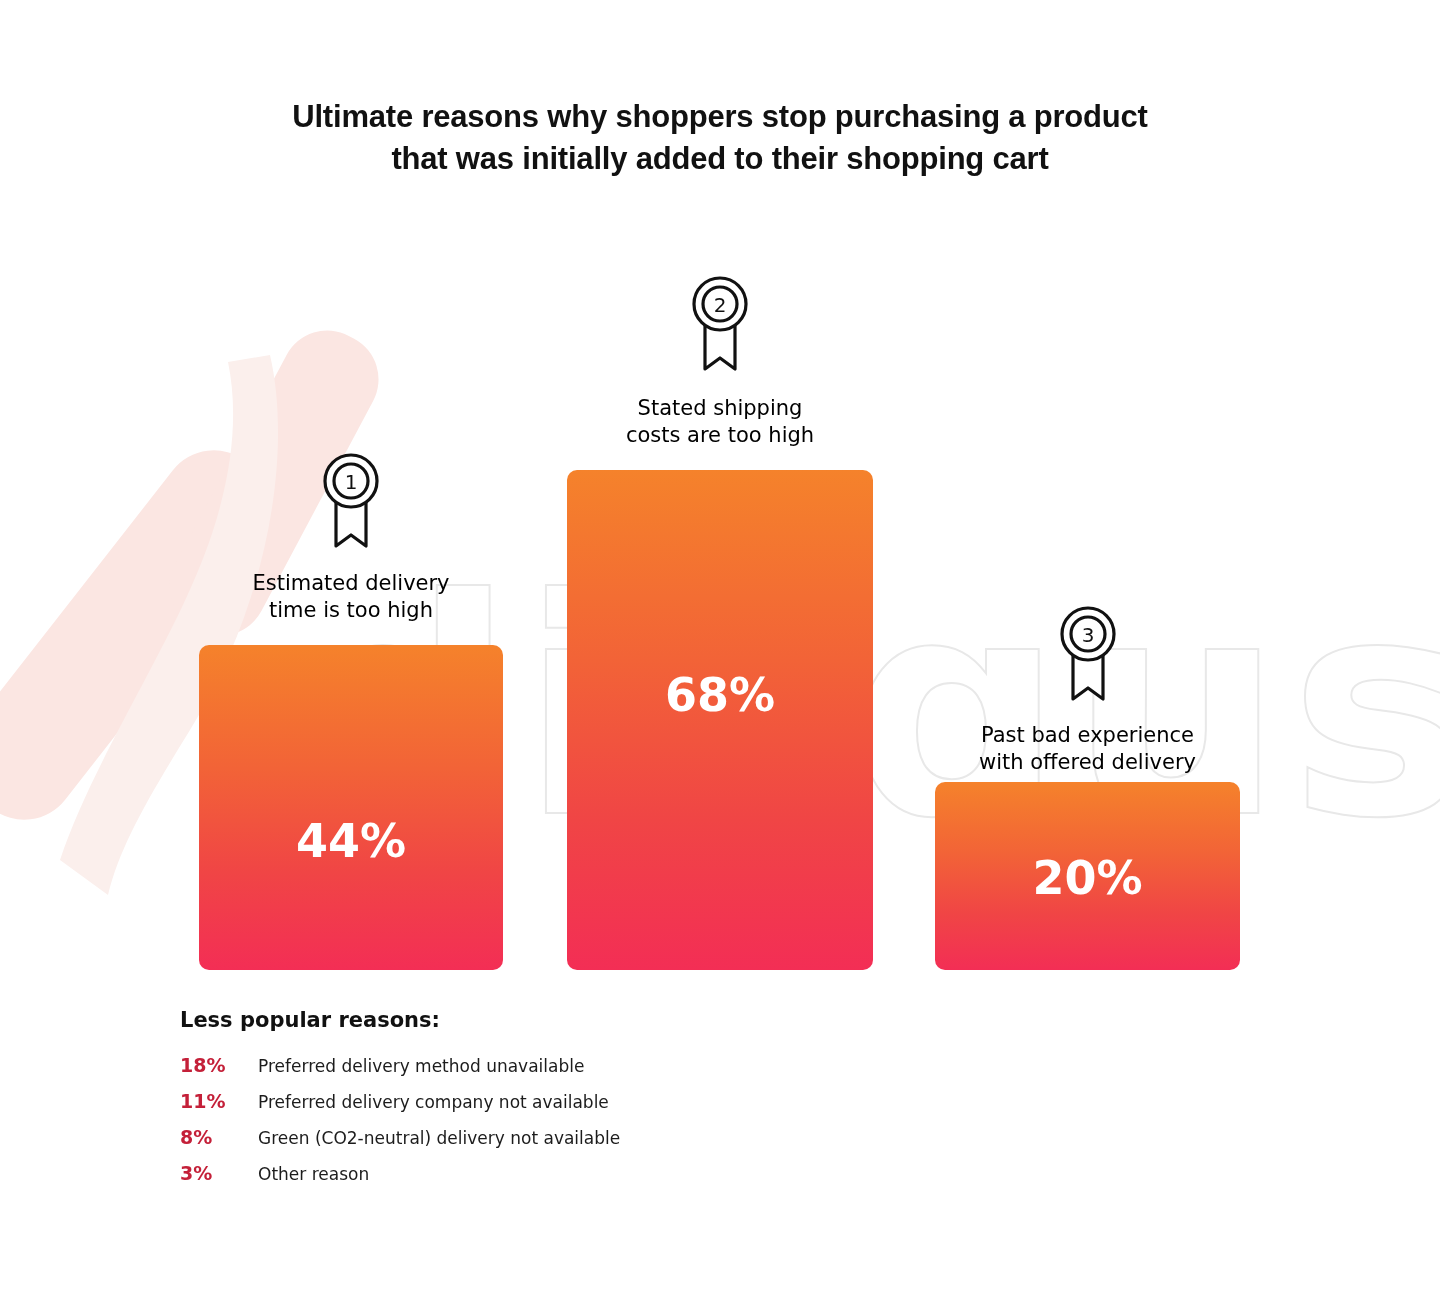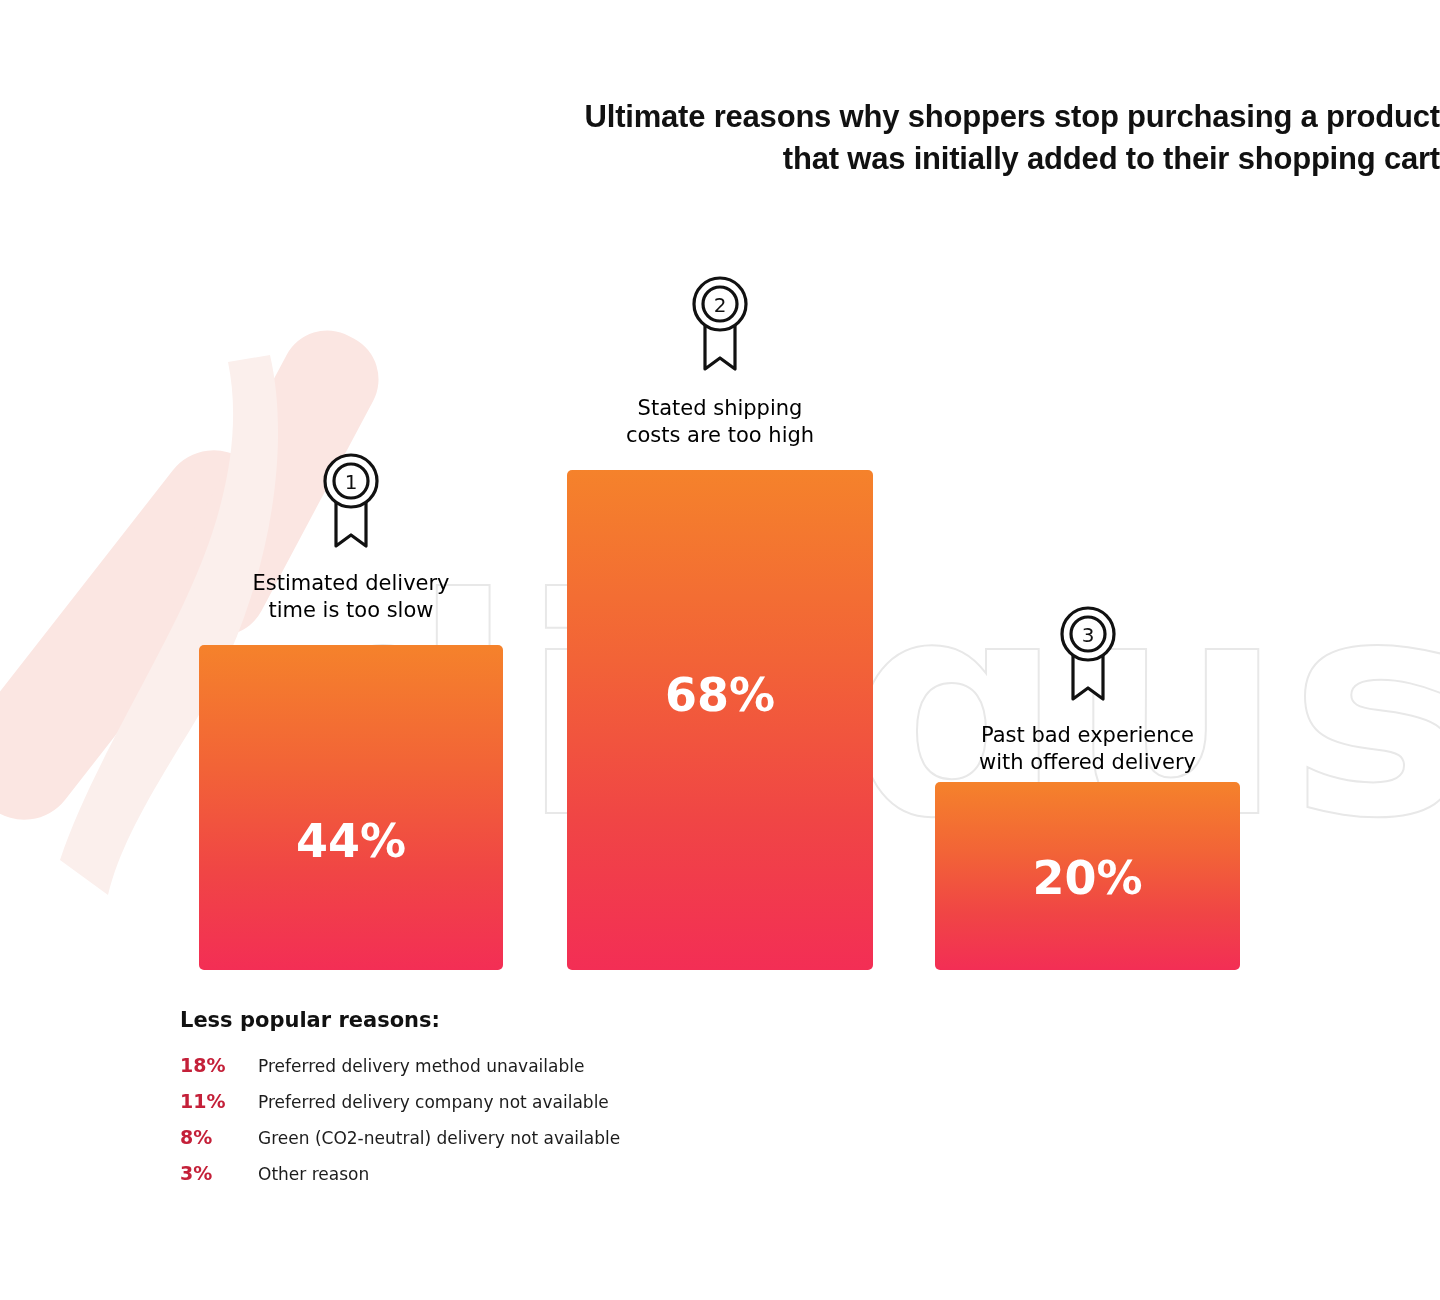--- a/index.html
+++ b/index.html
@@ -49,36 +49,36 @@
     left: 0;
     top: 96px;
     width: 1440px;
     text-align: center;
     font-size: 31px;
     line-height: 42px;
     font-weight: 700;
     color: #111111;
     letter-spacing: -0.2px;
   }
-  #title .line { display: block; text-align: right; }
+  #title .line { display: block; }
 
   
   #chart {
     position: absolute;
     inset: 0;
   }
   .bar-group {
     position: absolute;
     bottom: 330px; 
   }
   .bar {
     position: absolute;
     bottom: 0;
     left: 0;
-    border-radius: 5px;
+    border-radius: 10px;
     background: linear-gradient(180deg, #F5822B 0%, #F26337 38%, #F04545 70%, #F32E55 100%);
     display: flex;
     align-items: center;
     justify-content: center;
     overflow: hidden;
   }
   .bar-value {
     color: #ffffff;
     font-weight: 700;
     letter-spacing: 0px;
@@ -157,21 +157,21 @@
 
     <svg class="medal" style="left:107px; top:-520px; width:90px; height:100px;" viewBox="0 0 90 100" xmlns="http://www.w3.org/2000/svg">
       <path d="M30 50 L30 96 L45 85 L60 96 L60 50 Z" fill="#ffffff" stroke="#111" stroke-width="3.2" stroke-linejoin="round"></path>
       <circle cx="45" cy="31" r="26" fill="#ffffff" stroke="#111" stroke-width="3.2"></circle>
       <circle cx="45" cy="31" r="17" fill="#ffffff" stroke="#111" stroke-width="3.2"></circle>
       <text x="45" y="39" text-anchor="middle" font-family="DejaVu Sans, sans-serif" font-size="20" fill="#111">1</text>
     </svg>
 
     <div class="bar-label" style="width:304px; top:-400px;">
       <div>Estimated delivery</div>
-      <div>time is too slow</div>
+      <div>time is too high</div>
     </div>
 
     <div class="bar" style="width:304px; height:325px;">
       <span class="bar-value" style="font-size:46px; position:relative; top:33px;">44%</span>
     </div>
   </div>
 
   <div class="bar-group" style="left:567px; width:306px;">
 
     <svg class="medal" style="left:108px; top:-697px; width:90px; height:100px;" viewBox="0 0 90 100" xmlns="http://www.w3.org/2000/svg">

